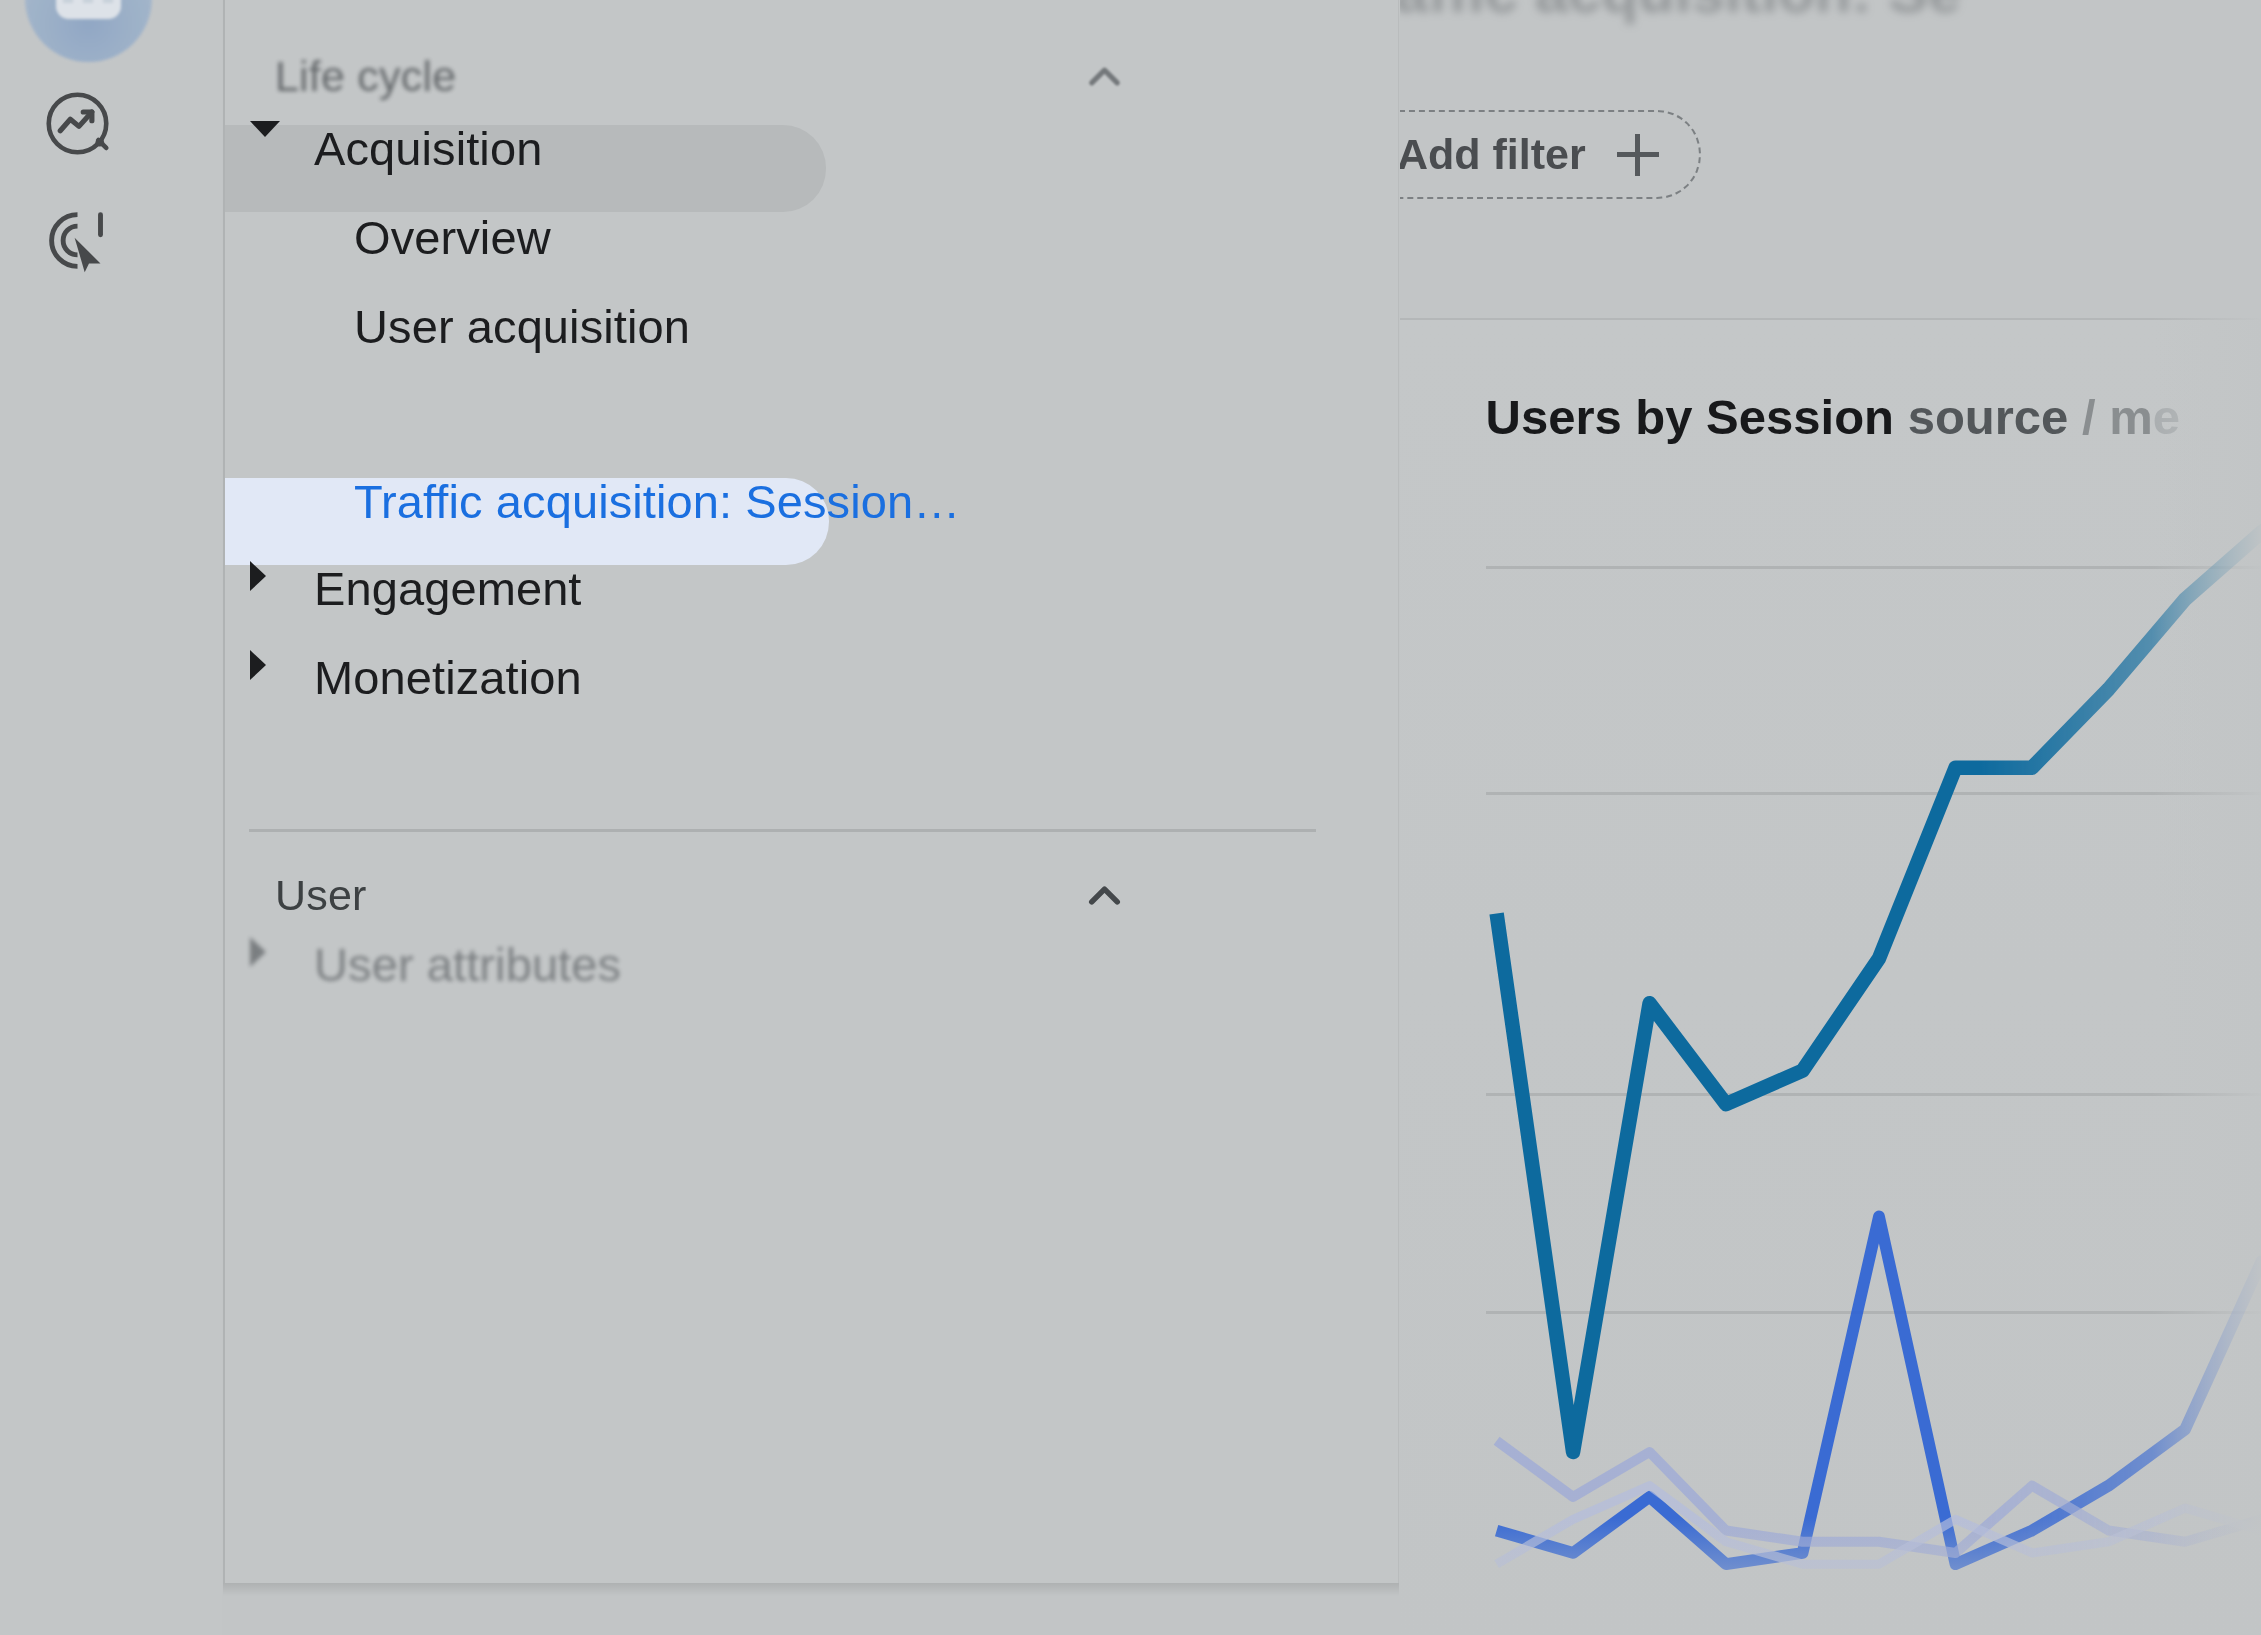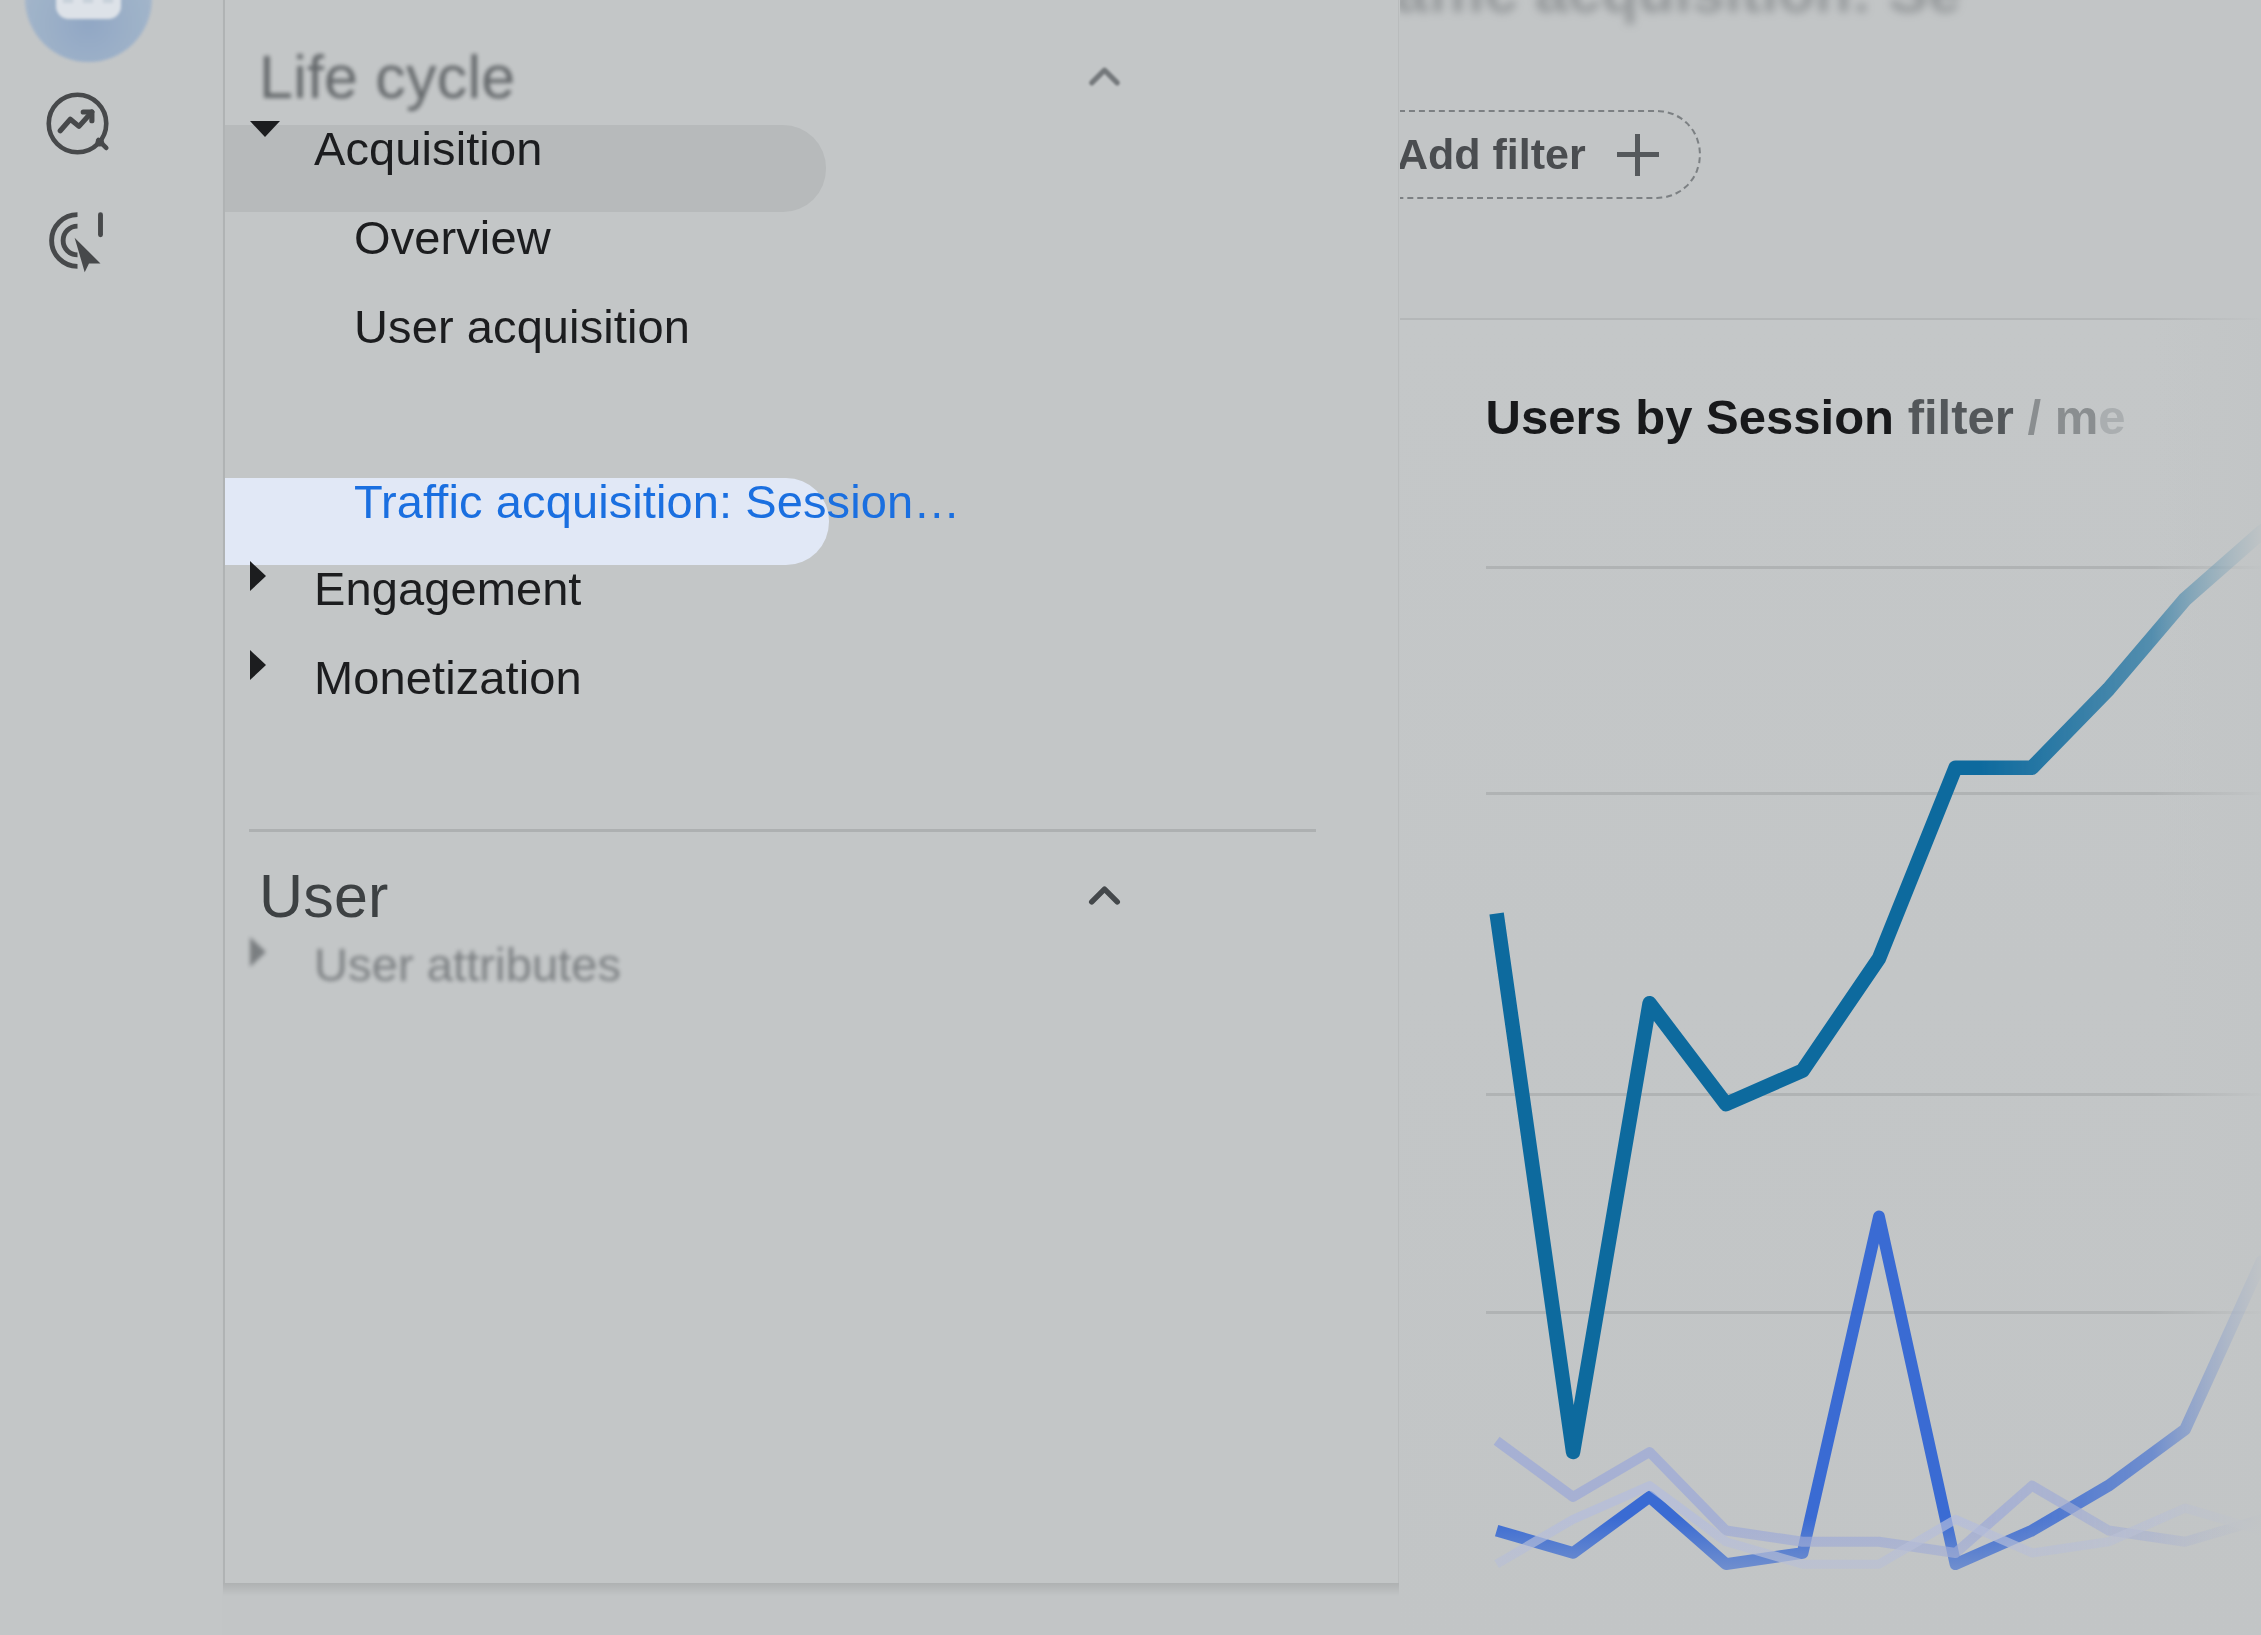--- a/index.html
+++ b/index.html
@@ -86,22 +86,22 @@
 
   .nav-section-head {
     position: absolute;
     left: 0;
     width: 1176px;
     height: 87px;
     display: flex;
     align-items: center;
   }
   .nav-section-head .label {
-    margin-left: 34px;
-    font-size: 61px;
+    margin-left: 50px;
+    font-size: 43px;
     color: #5d6164;
     letter-spacing: 0.2px;
   }
   .nav-section-head .chev {
     position: absolute;
     right: 271px;
     width: 51px; height: 51px;
     color: #6b6f72;
   }
   #section-lifecycle { top: 33px; }
@@ -358,21 +358,21 @@
 
     <div id="page-title-blur">Traffic acquisition: Se</div>
 
     <div id="add-filter">
       <span>Add filter</span>
       <span class="plus"></span>
     </div>
 
     <div id="chart-card">
 
-      <div id="chart-card-title"><span>Users by Session </span><span class="fade1">filter</span><span class="fade2"> / m</span><span class="fade3">e</span></div>
+      <div id="chart-card-title"><span>Users by Session </span><span class="fade1">source</span><span class="fade2"> / m</span><span class="fade3">e</span></div>
 
       <div class="gridline" id="grid-1"></div>
       <div class="gridline" id="grid-2"></div>
       <div class="gridline" id="grid-3"></div>
       <div class="gridline" id="grid-4"></div>
 
       <svg id="chart-svg" viewBox="0 0 1070 1480" preserveAspectRatio="none">
         <defs>
           <linearGradient id="fadeRight" x1="0" y1="0" x2="1" y2="0">
             <stop offset="0%" stop-color="#ffffff" stop-opacity="1"></stop>

